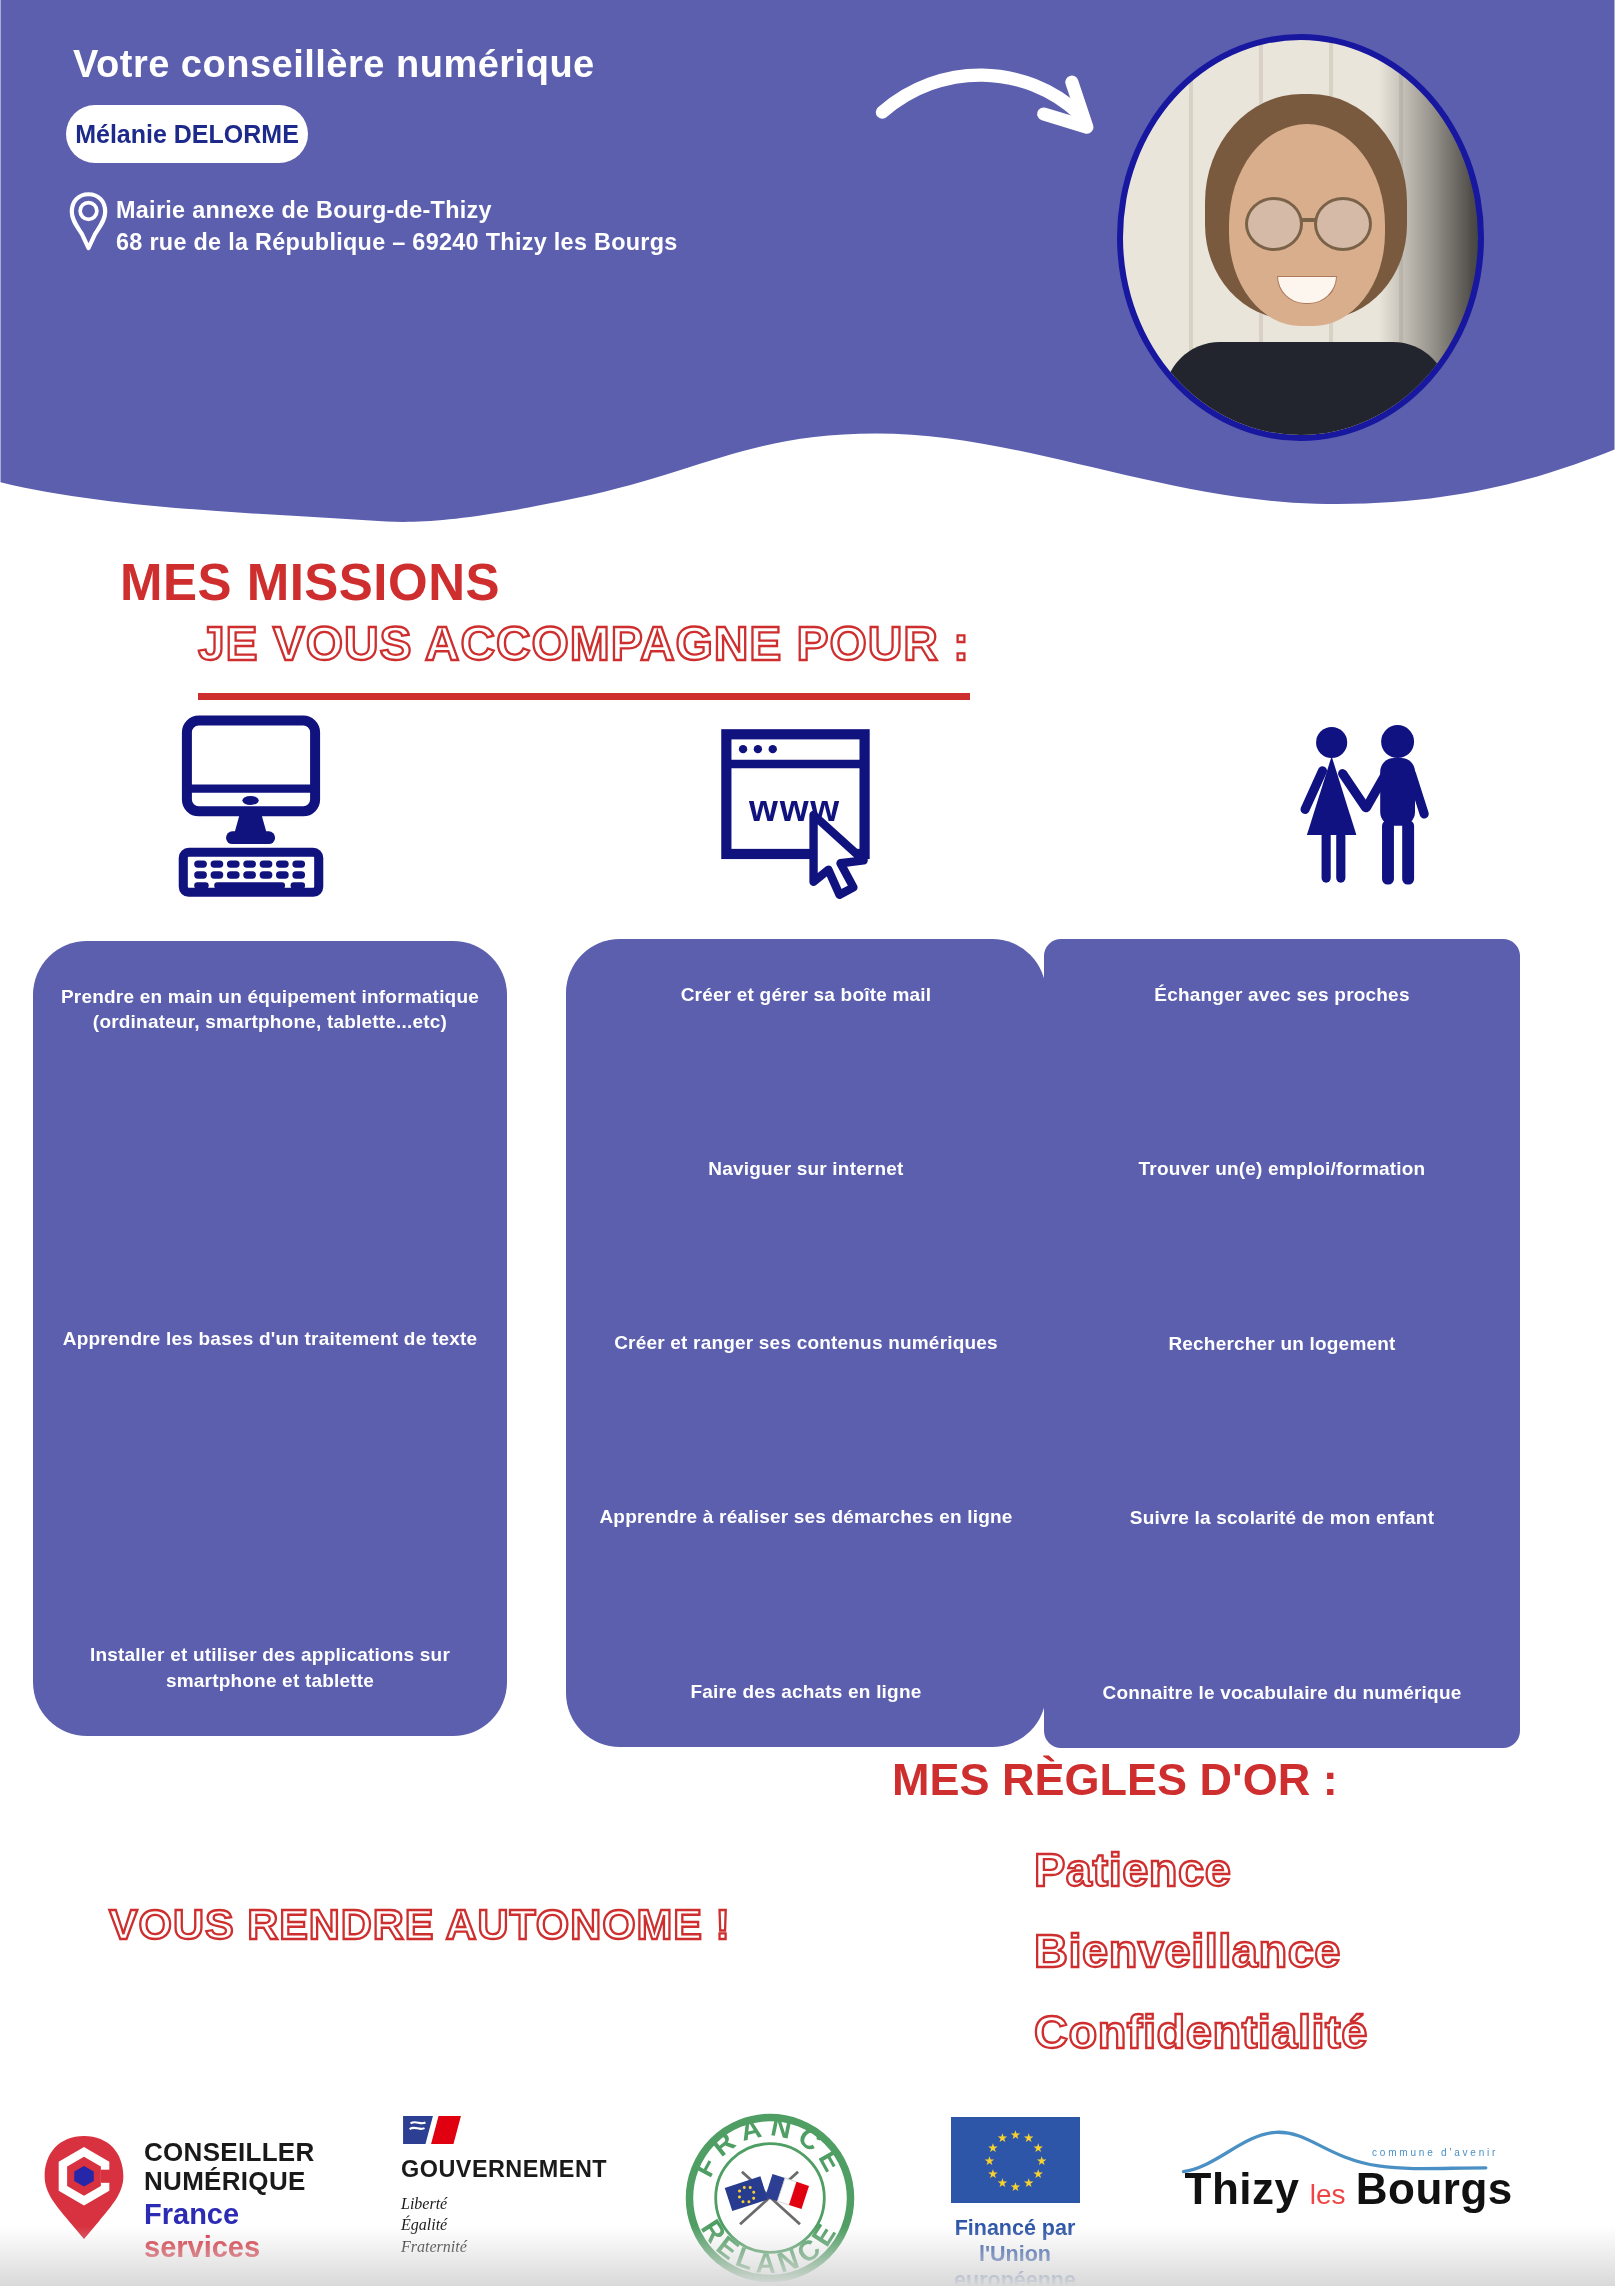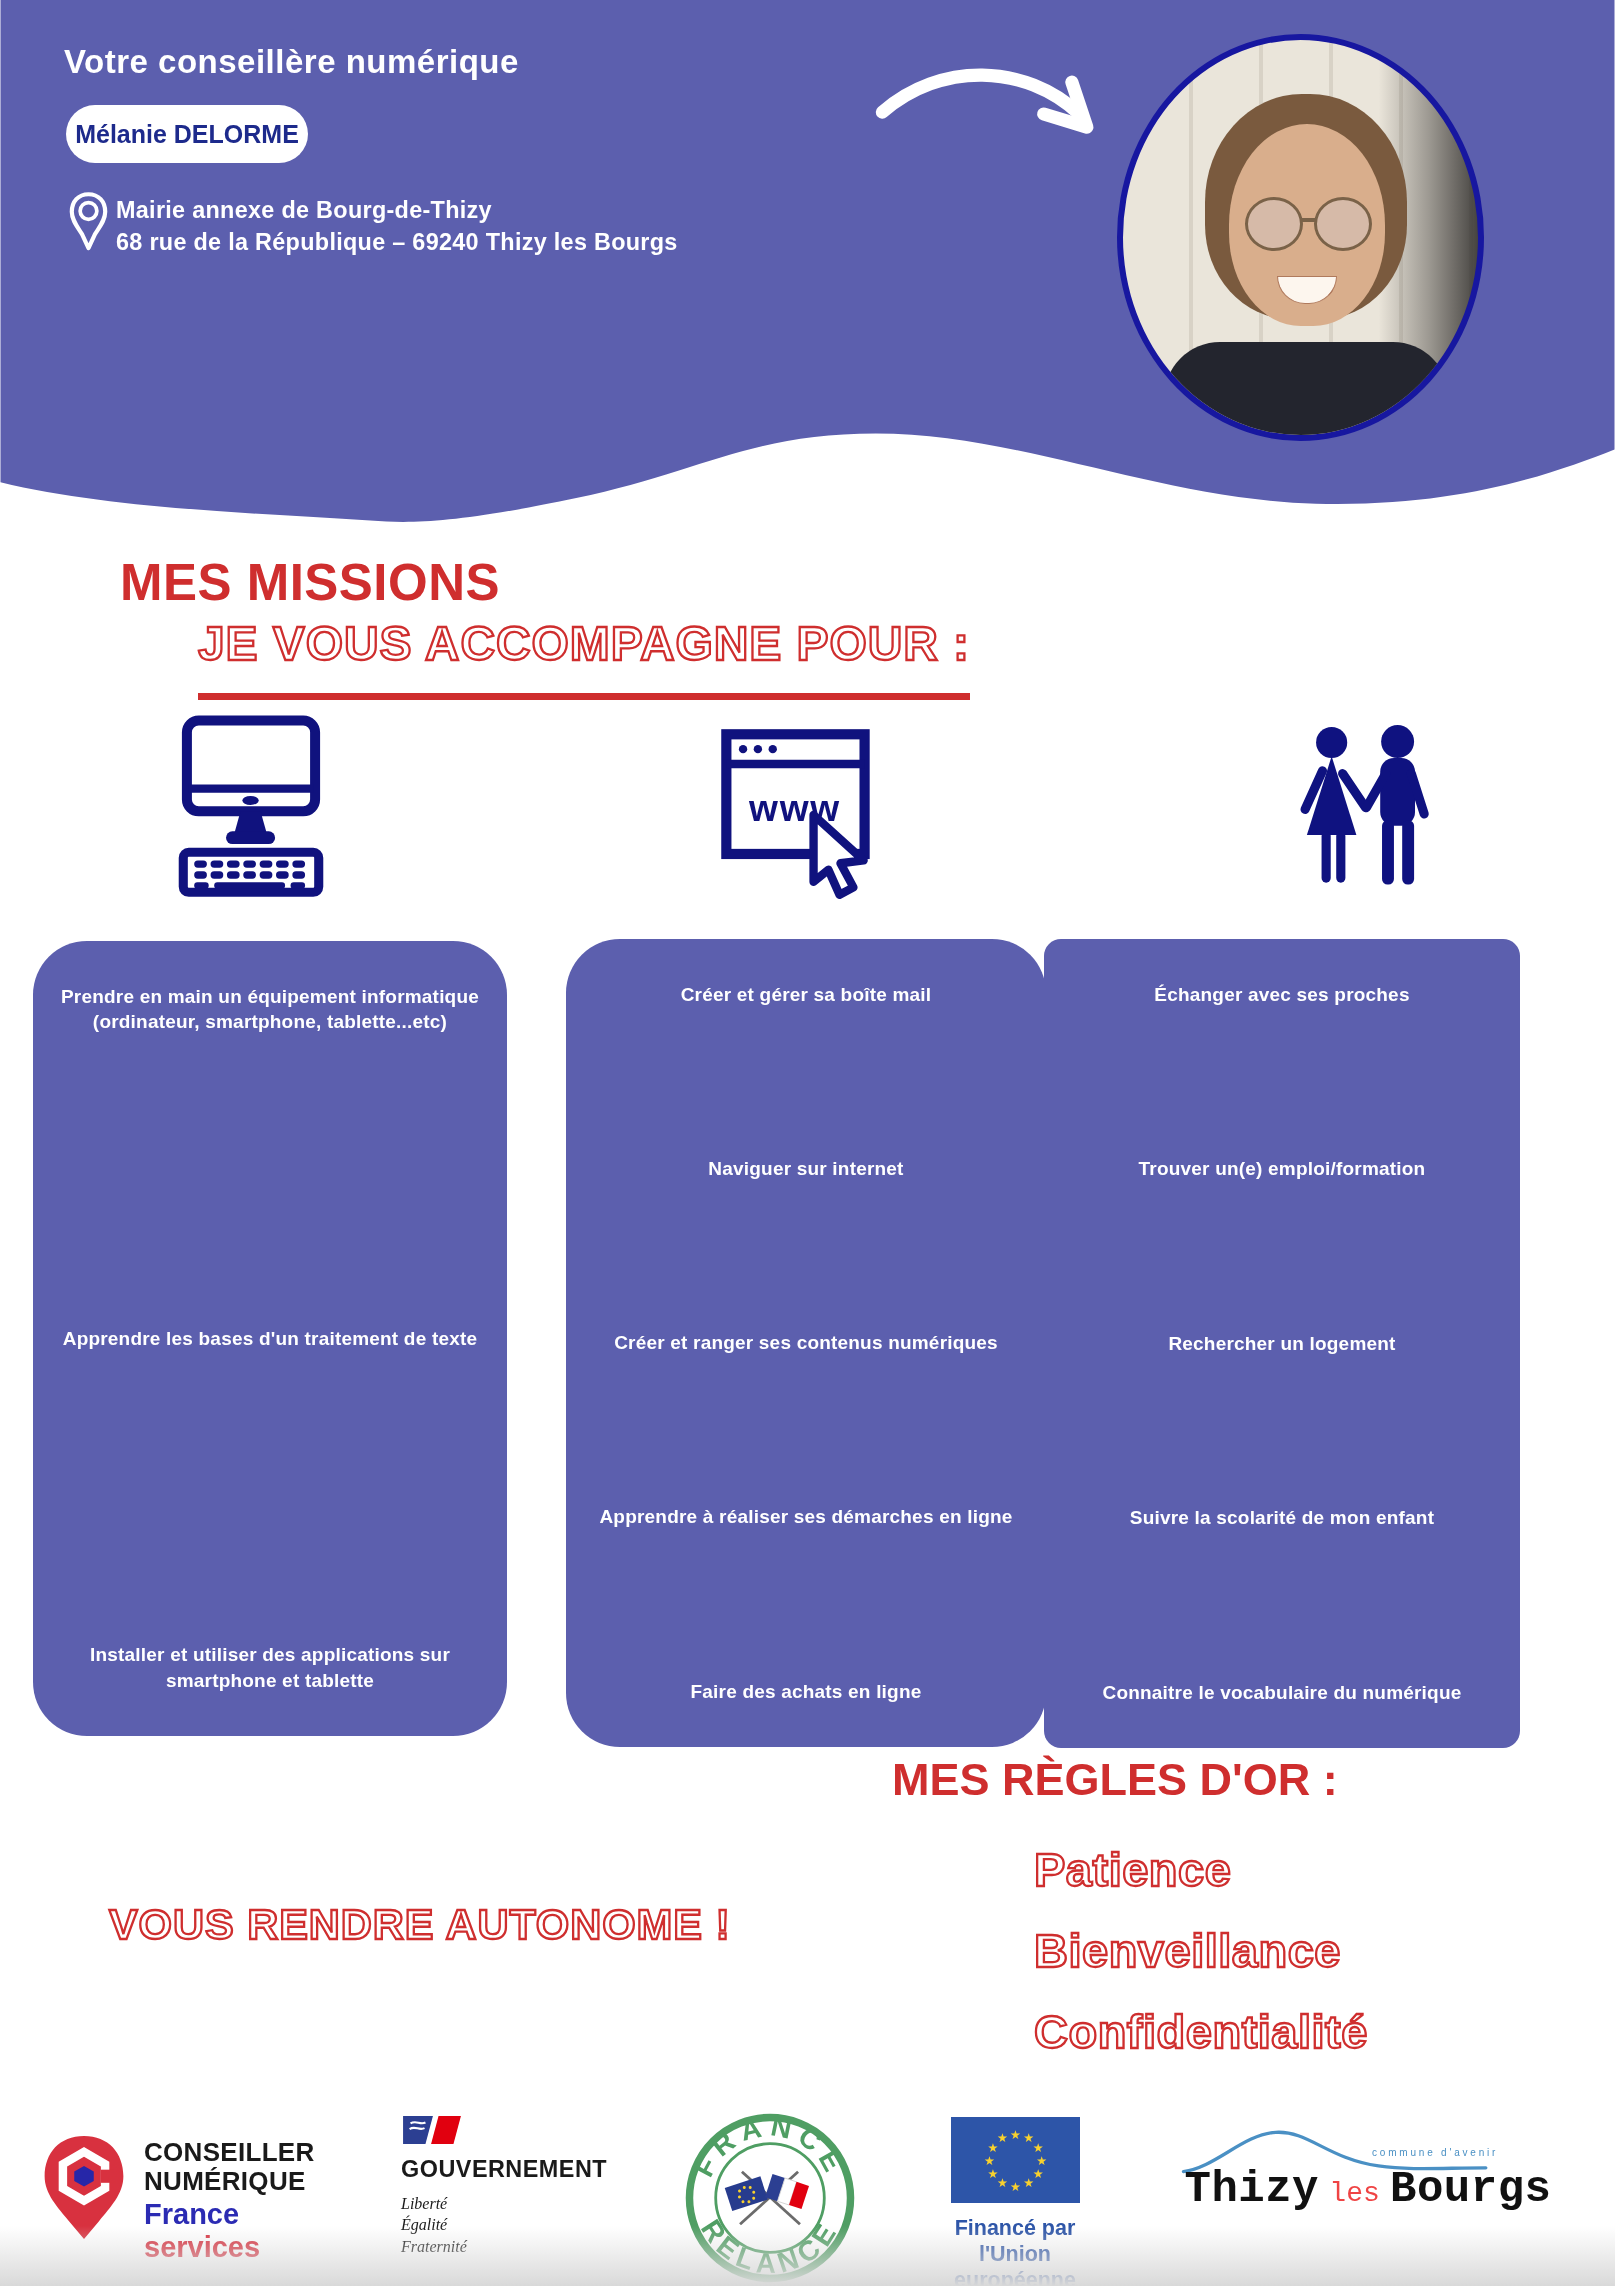--- a/index.html
+++ b/index.html
@@ -4,22 +4,22 @@
 <style>
   * { margin:0; padding:0; box-sizing:border-box; }
   html,body { background:#ffffff; }
   .page {
     position:relative; width:1615px; height:2286px; overflow:hidden;
     background:#ffffff; font-family:"Liberation Sans", sans-serif;
   }
   
   .wave-svg { position:absolute; left:0; top:0; width:1615px; height:543px; }
   .header-title {
-    position:absolute; left:64px; top:43px; color:#ffffff;
-    font-size:33px; font-weight:700; letter-spacing:0.5px;
+    position:absolute; left:73px; top:43px; color:#ffffff;
+    font-size:38px; font-weight:700; letter-spacing:0.5px;
   }
   .name-pill {
     position:absolute; left:66px; top:105px; width:242px; height:58px;
     background:#ffffff; border-radius:29px; display:flex; align-items:center; justify-content:center;
   }
   .name-pill span { color:#1d2a8c; font-size:25px; font-weight:700; }
   .pin-icon { position:absolute; left:69px; top:191px; }
   .address { position:absolute; left:116px; top:194px; color:#ffffff; }
   .address p { font-size:23.4px; font-weight:700; line-height:32px; letter-spacing:0.3px; }
   .arrow-svg { position:absolute; left:873px; top:52px; }
@@ -82,21 +82,21 @@
   .gouv-name { font-size:23.4px; font-weight:800; color:#1a1a1a; letter-spacing:0.5px; margin-top:9.4px; }
   .gouv-motto { margin-top:9.4px; font-family:"Liberation Serif", serif; font-style:italic; font-size:16px; color:#1a1a1a; }
   .gouv-motto p { line-height:21.5px; }
   .logo-relance { position:absolute; left:682px; top:2110px; }
   .logo-eu { position:absolute; left:926px; top:2117px; width:178px; text-align:center; }
   .eu-flag { width:129px; height:86px; margin:0 auto; display:block; }
   .eu-caption { margin-top:12px; color:#2d55a8; font-size:21.5px; font-weight:700; line-height:26px; }
   .logo-thizy { position:absolute; left:1177px; top:2123px; width:375px; height:103px; }
   .thizy-curve { position:absolute; left:0; top:0; }
   .thizy-tagline { position:absolute; left:195px; top:24px; color:#4a90c4; font-size:10px; letter-spacing:2.8px; }
-  .thizy-name { position:absolute; left:7.5px; top:41px; display:flex; align-items:baseline; gap:10.3px;font-family:Liberation Mono, monospace; }
+  .thizy-name { position:absolute; left:7.5px; top:41px; display:flex; align-items:baseline; gap:10.3px; }
   .thizy-n1, .thizy-n3 { font-size:44px; font-weight:800; color:#111111; letter-spacing:0.5px; }
   .thizy-n2 { font-size:28px; font-weight:400; color:#ef4444; }
   .bottom-shade { position:absolute; left:0; bottom:0; width:100%; height:60px;
     background:linear-gradient(rgba(255,255,255,0), #d9d9d9); }
 </style>
 </head>
 <body>
 
 <div class="page">
 

